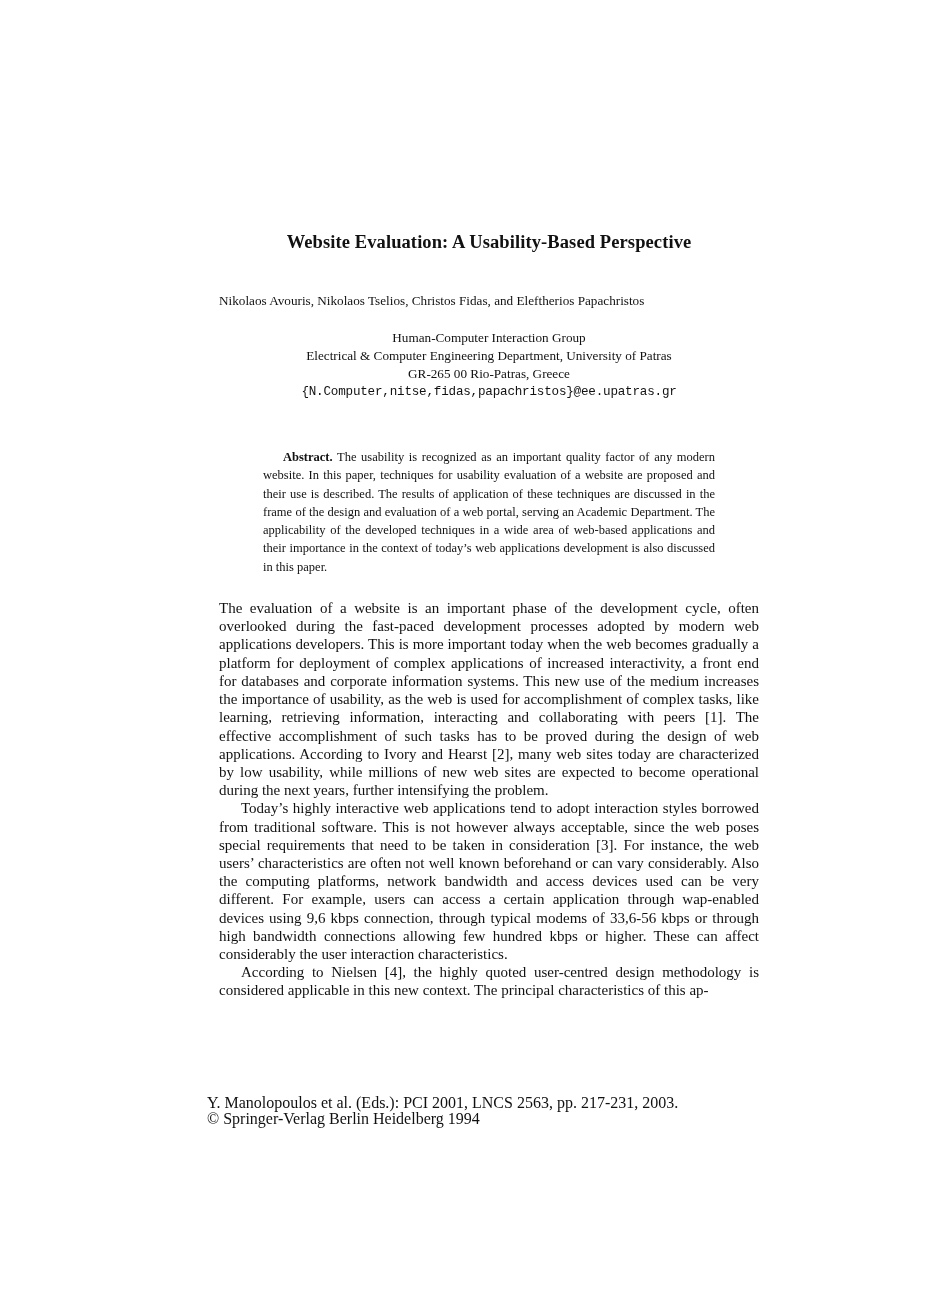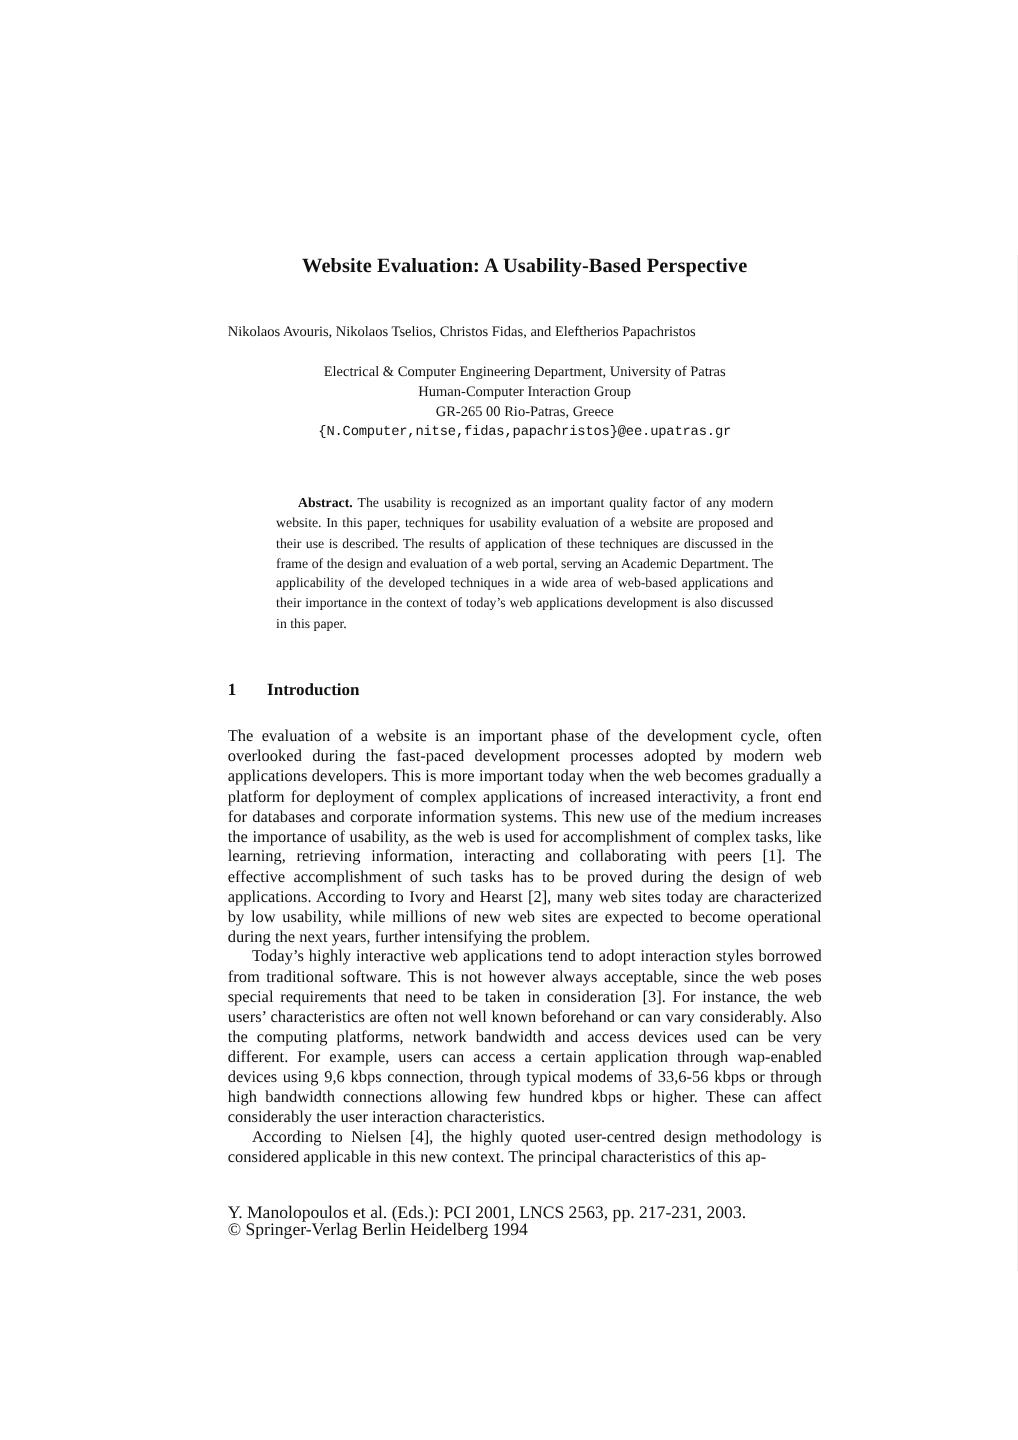--- a/index.html
+++ b/index.html
@@ -9,21 +9,21 @@
     width: 925px;
     height: 1309px;
     margin: 0 auto;
     background: #ffffff;
     color: #111111;
     font-family: "Liberation Serif", "DejaVu Serif", serif;
     overflow: hidden;
   }
   .content {
     position: absolute;
-    left: 207px;
+    left: 219px;
     top: 230px;
     width: 540px;
   }
   .title {
     font-size: 18.5px;
     font-weight: bold;
     text-align: center;
     line-height: 24px;
     margin-bottom: 38px;
     letter-spacing: 0.1px;
@@ -80,33 +80,30 @@
 <body>
 
 <div class="page">
   <div class="content">
 
     <h1 class="title">Website Evaluation: A Usability-Based Perspective</h1>
 
     <div class="authors">Nikolaos Avouris, Nikolaos Tselios, Christos Fidas, and Eleftherios Papachristos</div>
 
     <div class="affiliation">
+      <div>Human-Computer Interaction Group</div>
       <div>Electrical &amp; Computer Engineering Department, University of Patras</div>
-      <div>Human-Computer Interaction Group</div>
       <div>GR-265 00 Rio-Patras, Greece</div>
       <div class="email">{N.Computer,nitse,fidas,papachristos}@ee.upatras.gr</div>
     </div>
 
     <div class="abstract">
       <span class="abstract-label">Abstract.</span><span> The usability is recognized as an important quality factor of any modern website. In this paper, techniques for usability evaluation of a website are proposed and their use is described.  The results of application of these techniques are discussed in the frame of the design and evaluation of a web portal, serving an Academic Department. The applicability of the developed techniques in a wide area of web-based applications and their importance in the context of today’s web applications development is also discussed in this paper.</span>
     </div>
 
-    <div class="section-heading">
-      <span class="sec-num">1</span><span class="sec-title">Introduction</span>
-    </div>
 
     <p class="body first">The evaluation of a website is an important phase of the development cycle, often overlooked during the fast-paced development processes adopted by modern web applications developers. This is more important today when the web becomes gradually a platform for deployment of complex applications of increased interactivity, a front end for databases and corporate information systems. This new use of the medium increases the importance of usability, as the web is used for accomplishment of complex tasks, like learning, retrieving information, interacting and collaborating with peers [1]. The effective accomplishment of such tasks has to be proved during the design of web applications. According to Ivory and Hearst [2], many web sites today are characterized by low usability, while millions of new web sites are expected to become operational during the next years, further intensifying the problem.</p>
     <p class="body indent">Today’s highly interactive web applications tend to adopt interaction styles borrowed from traditional software. This is not however always acceptable, since the web poses special requirements that need to be taken in consideration [3]. For instance, the web users’ characteristics are often not well known beforehand or can vary considerably. Also the computing platforms, network bandwidth and access devices used can be very different. For example, users can access a certain application through wap-enabled devices using 9,6 kbps connection, through typical modems of 33,6-56 kbps or through high bandwidth connections allowing few hundred kbps or higher. These can affect considerably the user interaction characteristics.</p>
     <p class="body indent">According to Nielsen [4], the highly quoted user-centred design methodology is considered applicable in this new context. The principal characteristics of this ap-</p>
 
   </div>
 
   <div class="footnote">
     <div>Y. Manolopoulos et al. (Eds.): PCI 2001, LNCS 2563, pp. 217-231, 2003.</div>
     <div>© Springer-Verlag Berlin Heidelberg 1994</div>

